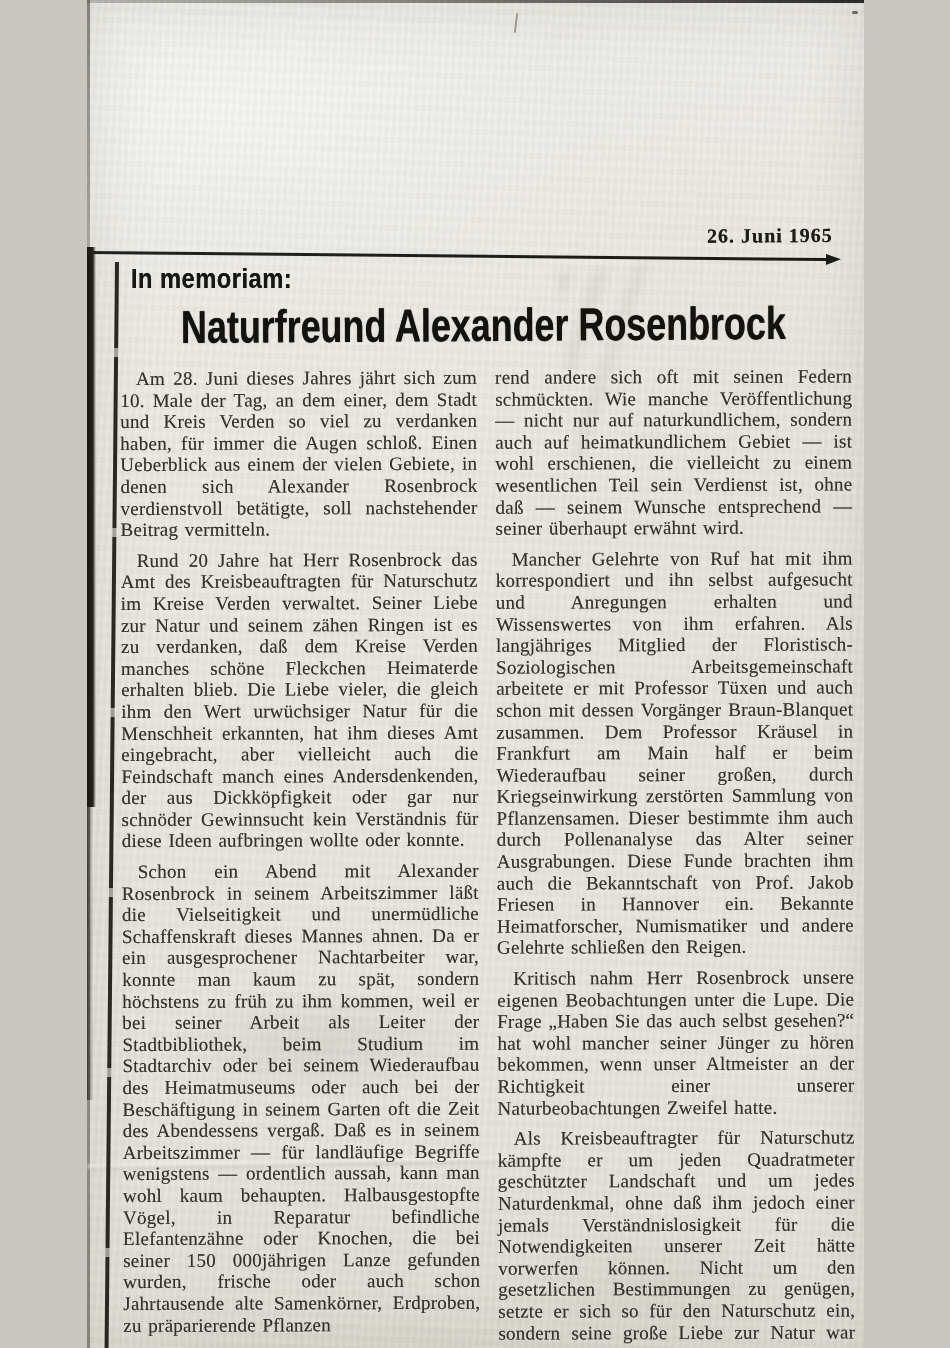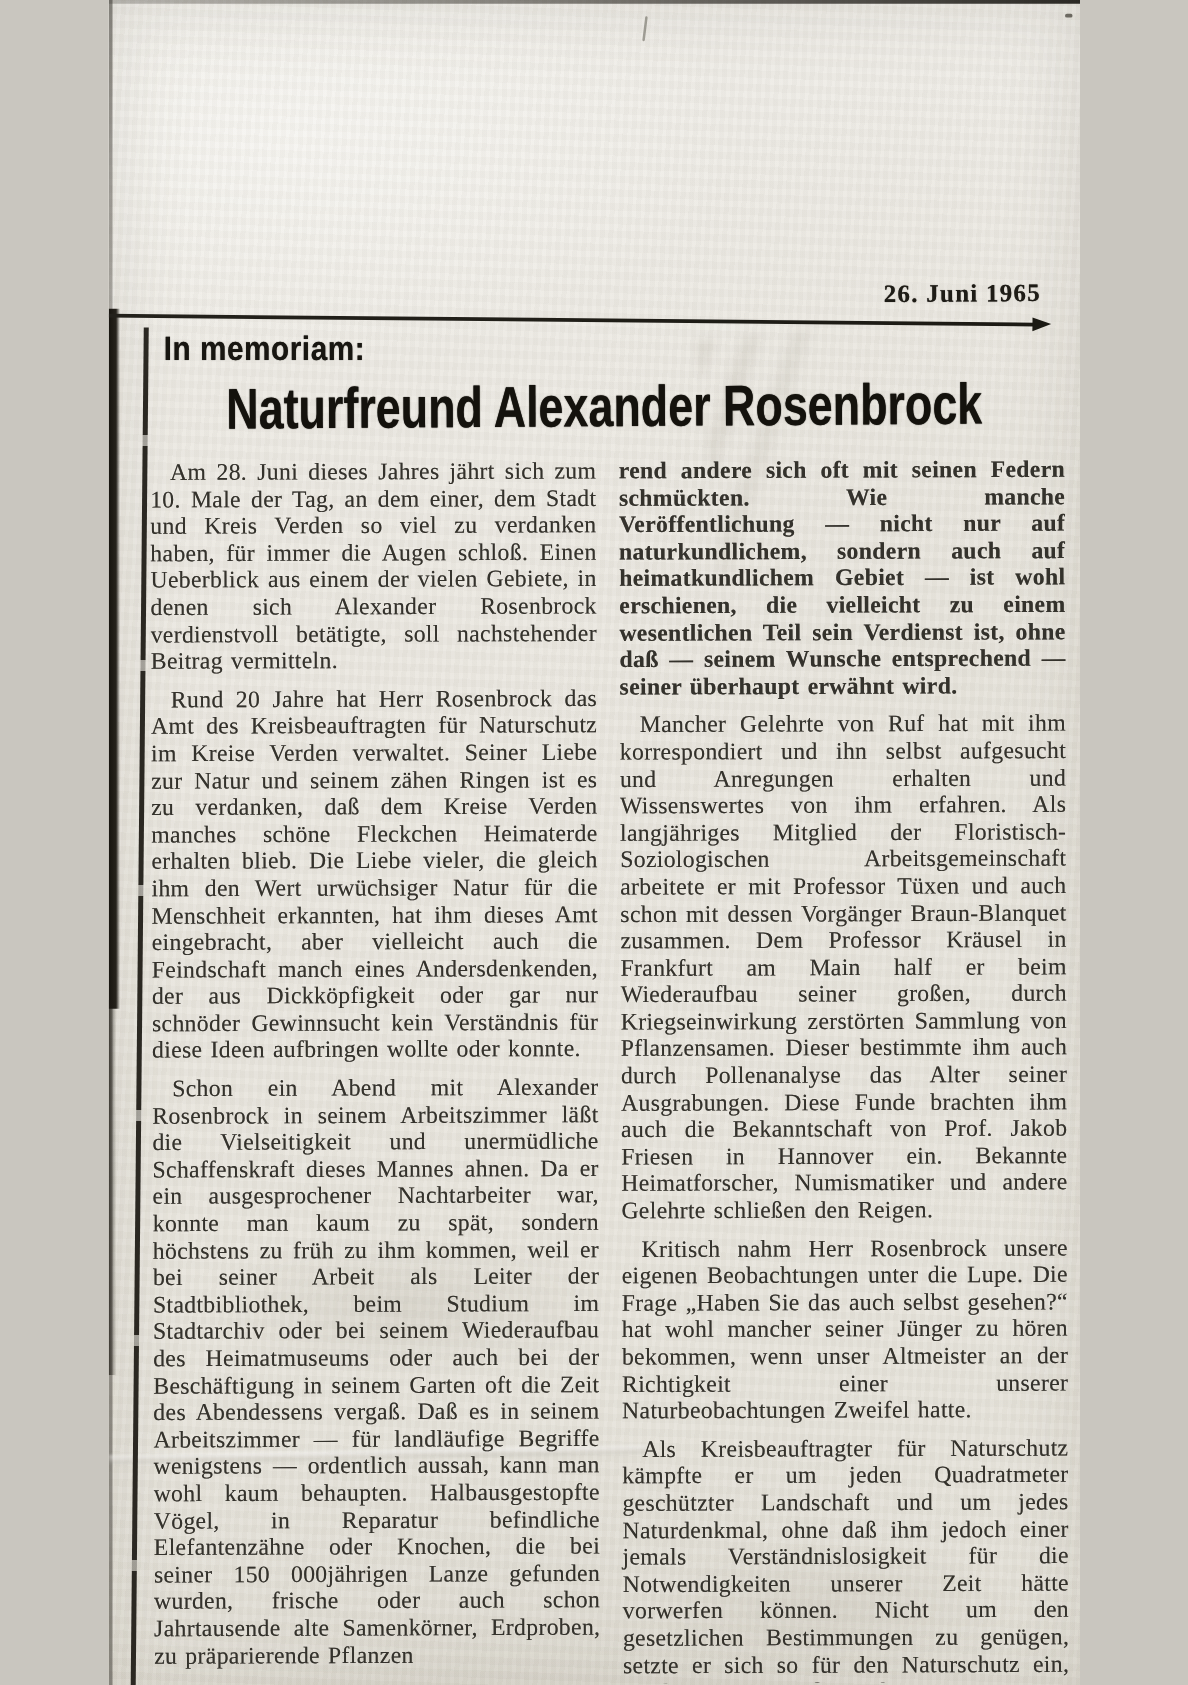--- a/index.html
+++ b/index.html
@@ -93,21 +93,21 @@
     display:flex;gap:18px;overflow:hidden;
     transform:rotate(-.2deg);transform-origin:top left;
   }
   .col{width:357px;
     font-size:19px;line-height:21.6px;color:#34322c;
     text-align:justify;letter-spacing:.25px;word-spacing:1.5px;
     hyphens:auto;-webkit-hyphens:auto;
     text-shadow:0 0 .5px rgba(52,50,44,.55);
   }
   .col p{margin:0 0 9px 0;text-indent:16px;}
-  .col p.no-indent{text-indent:0;font-weight:bold;}
+  .col p.no-indent{text-indent:0;}
 </style>
 </head>
 <body>
 
 <div class="page">
   <div class="grain"></div>
 
   <div class="bleed b1"></div>
   <div class="bleed b2"></div>
   <div class="bleed b3"></div>

